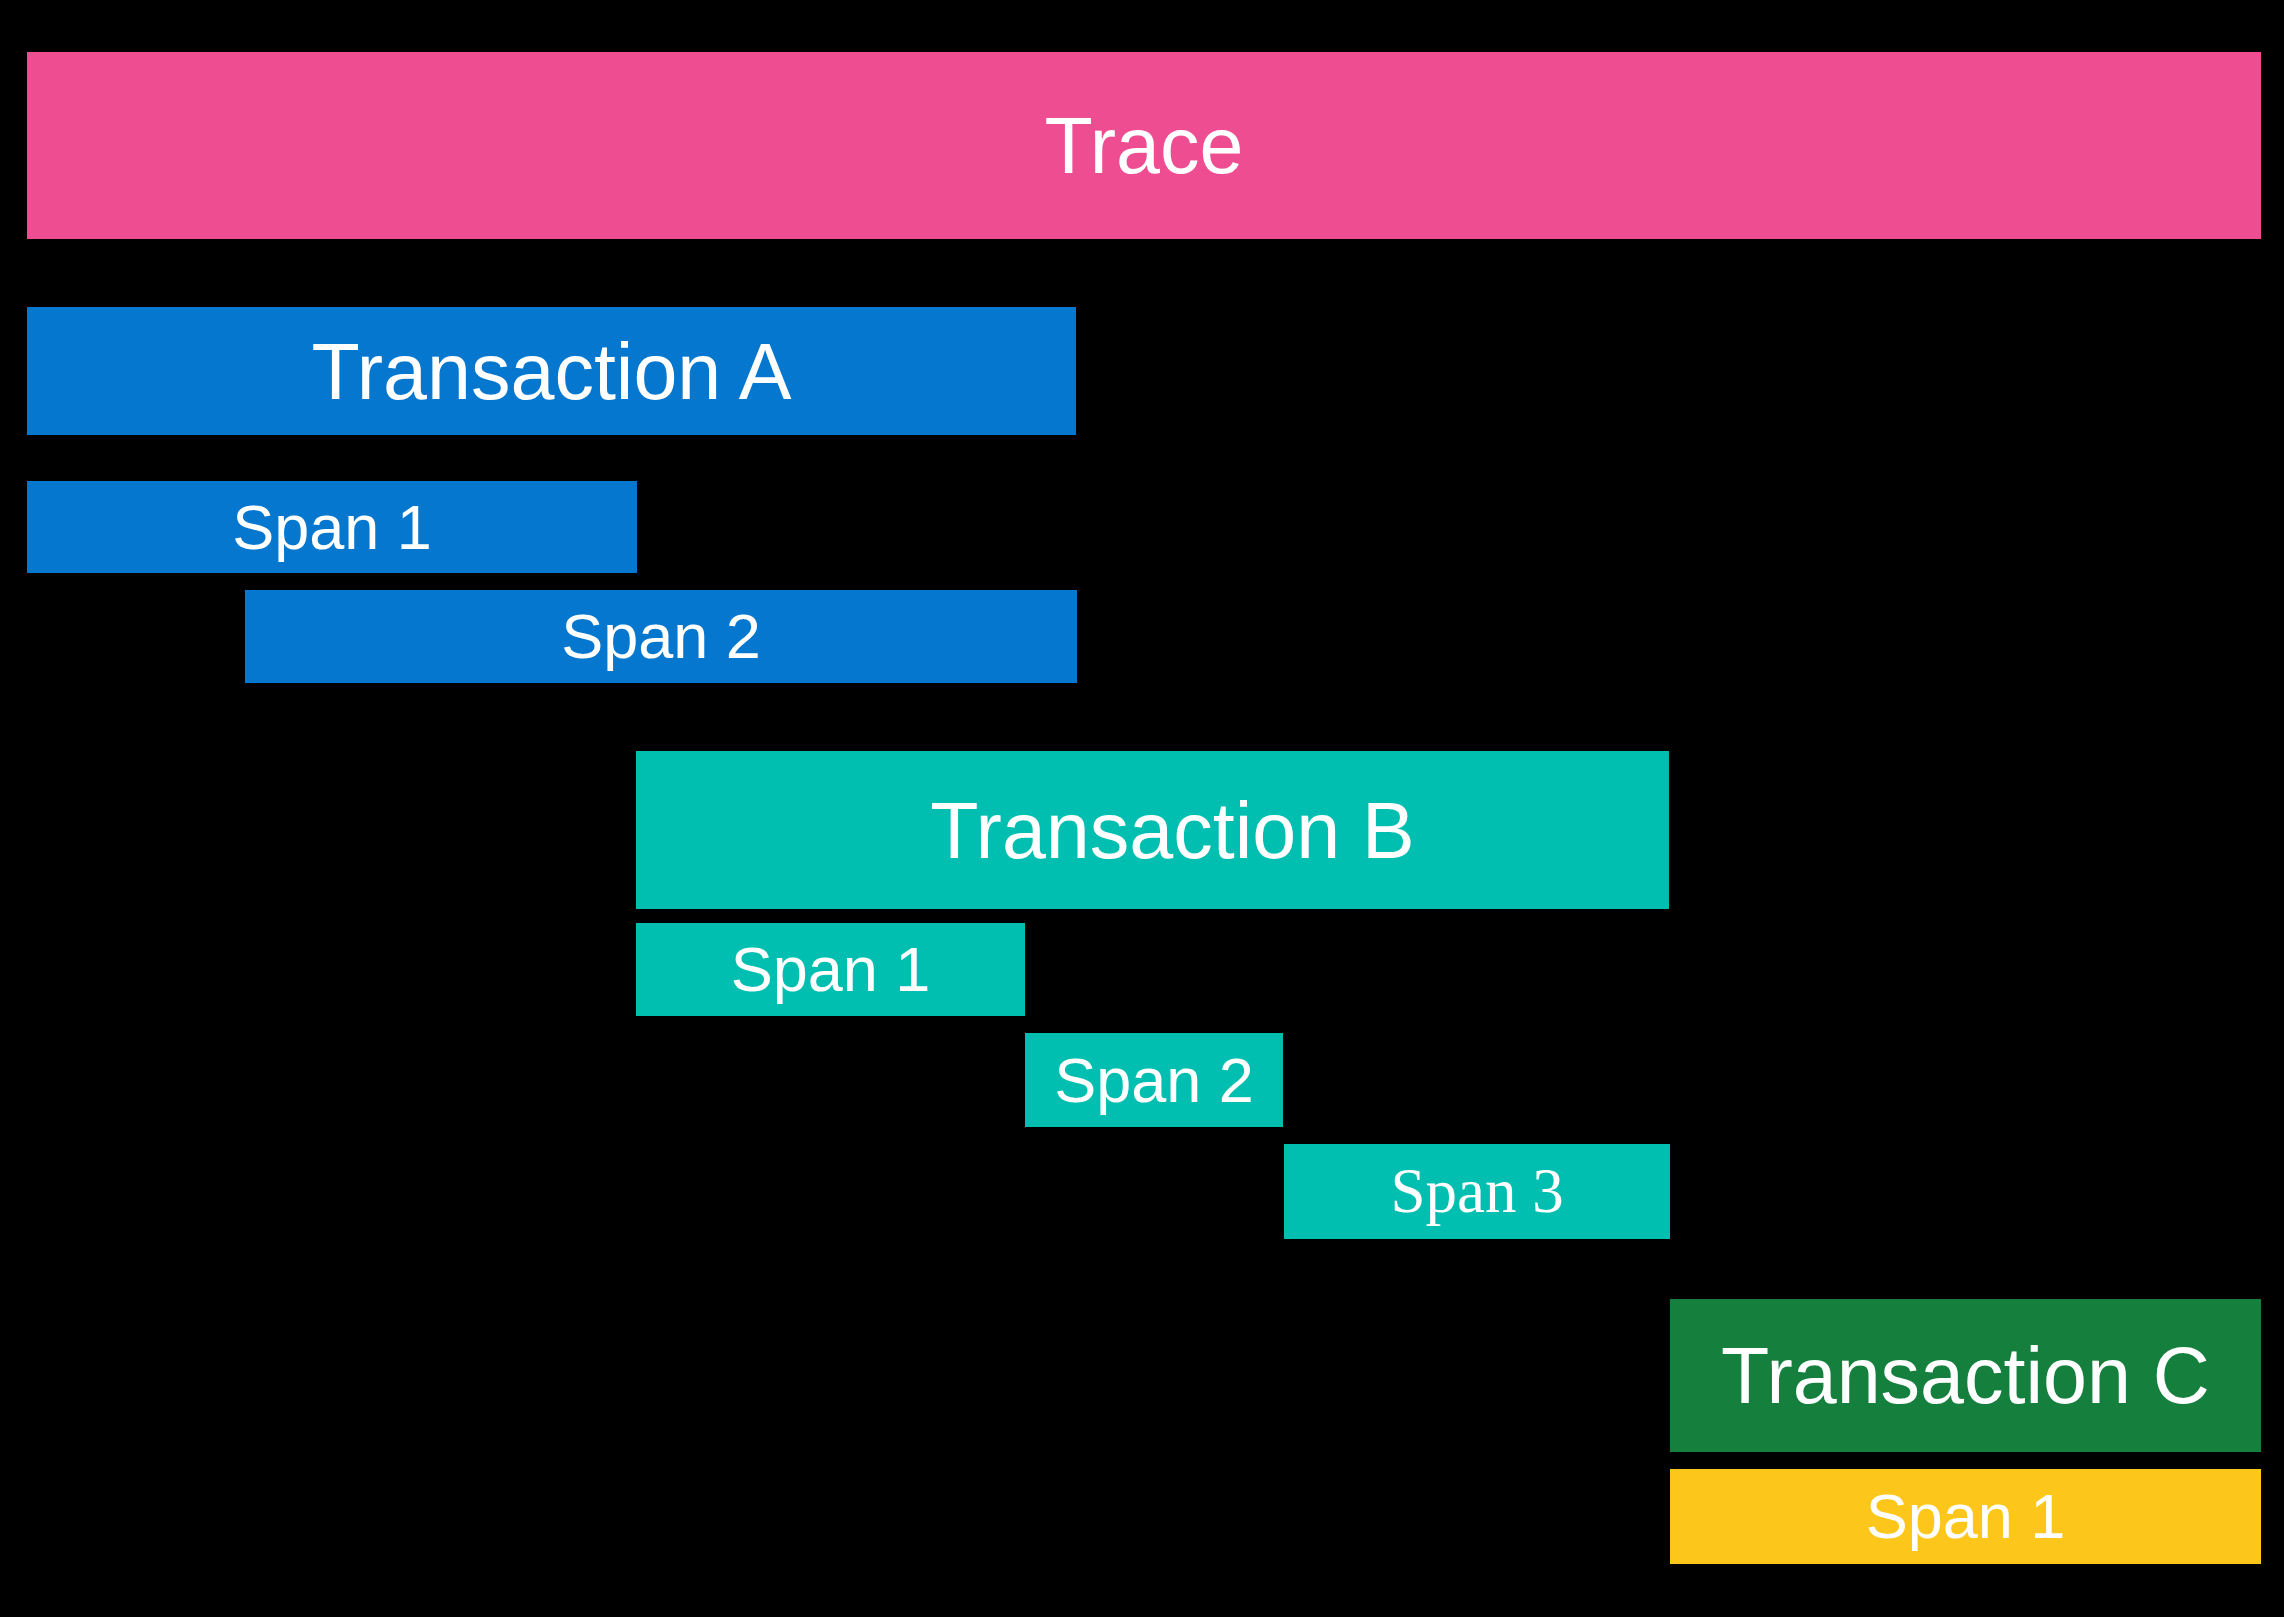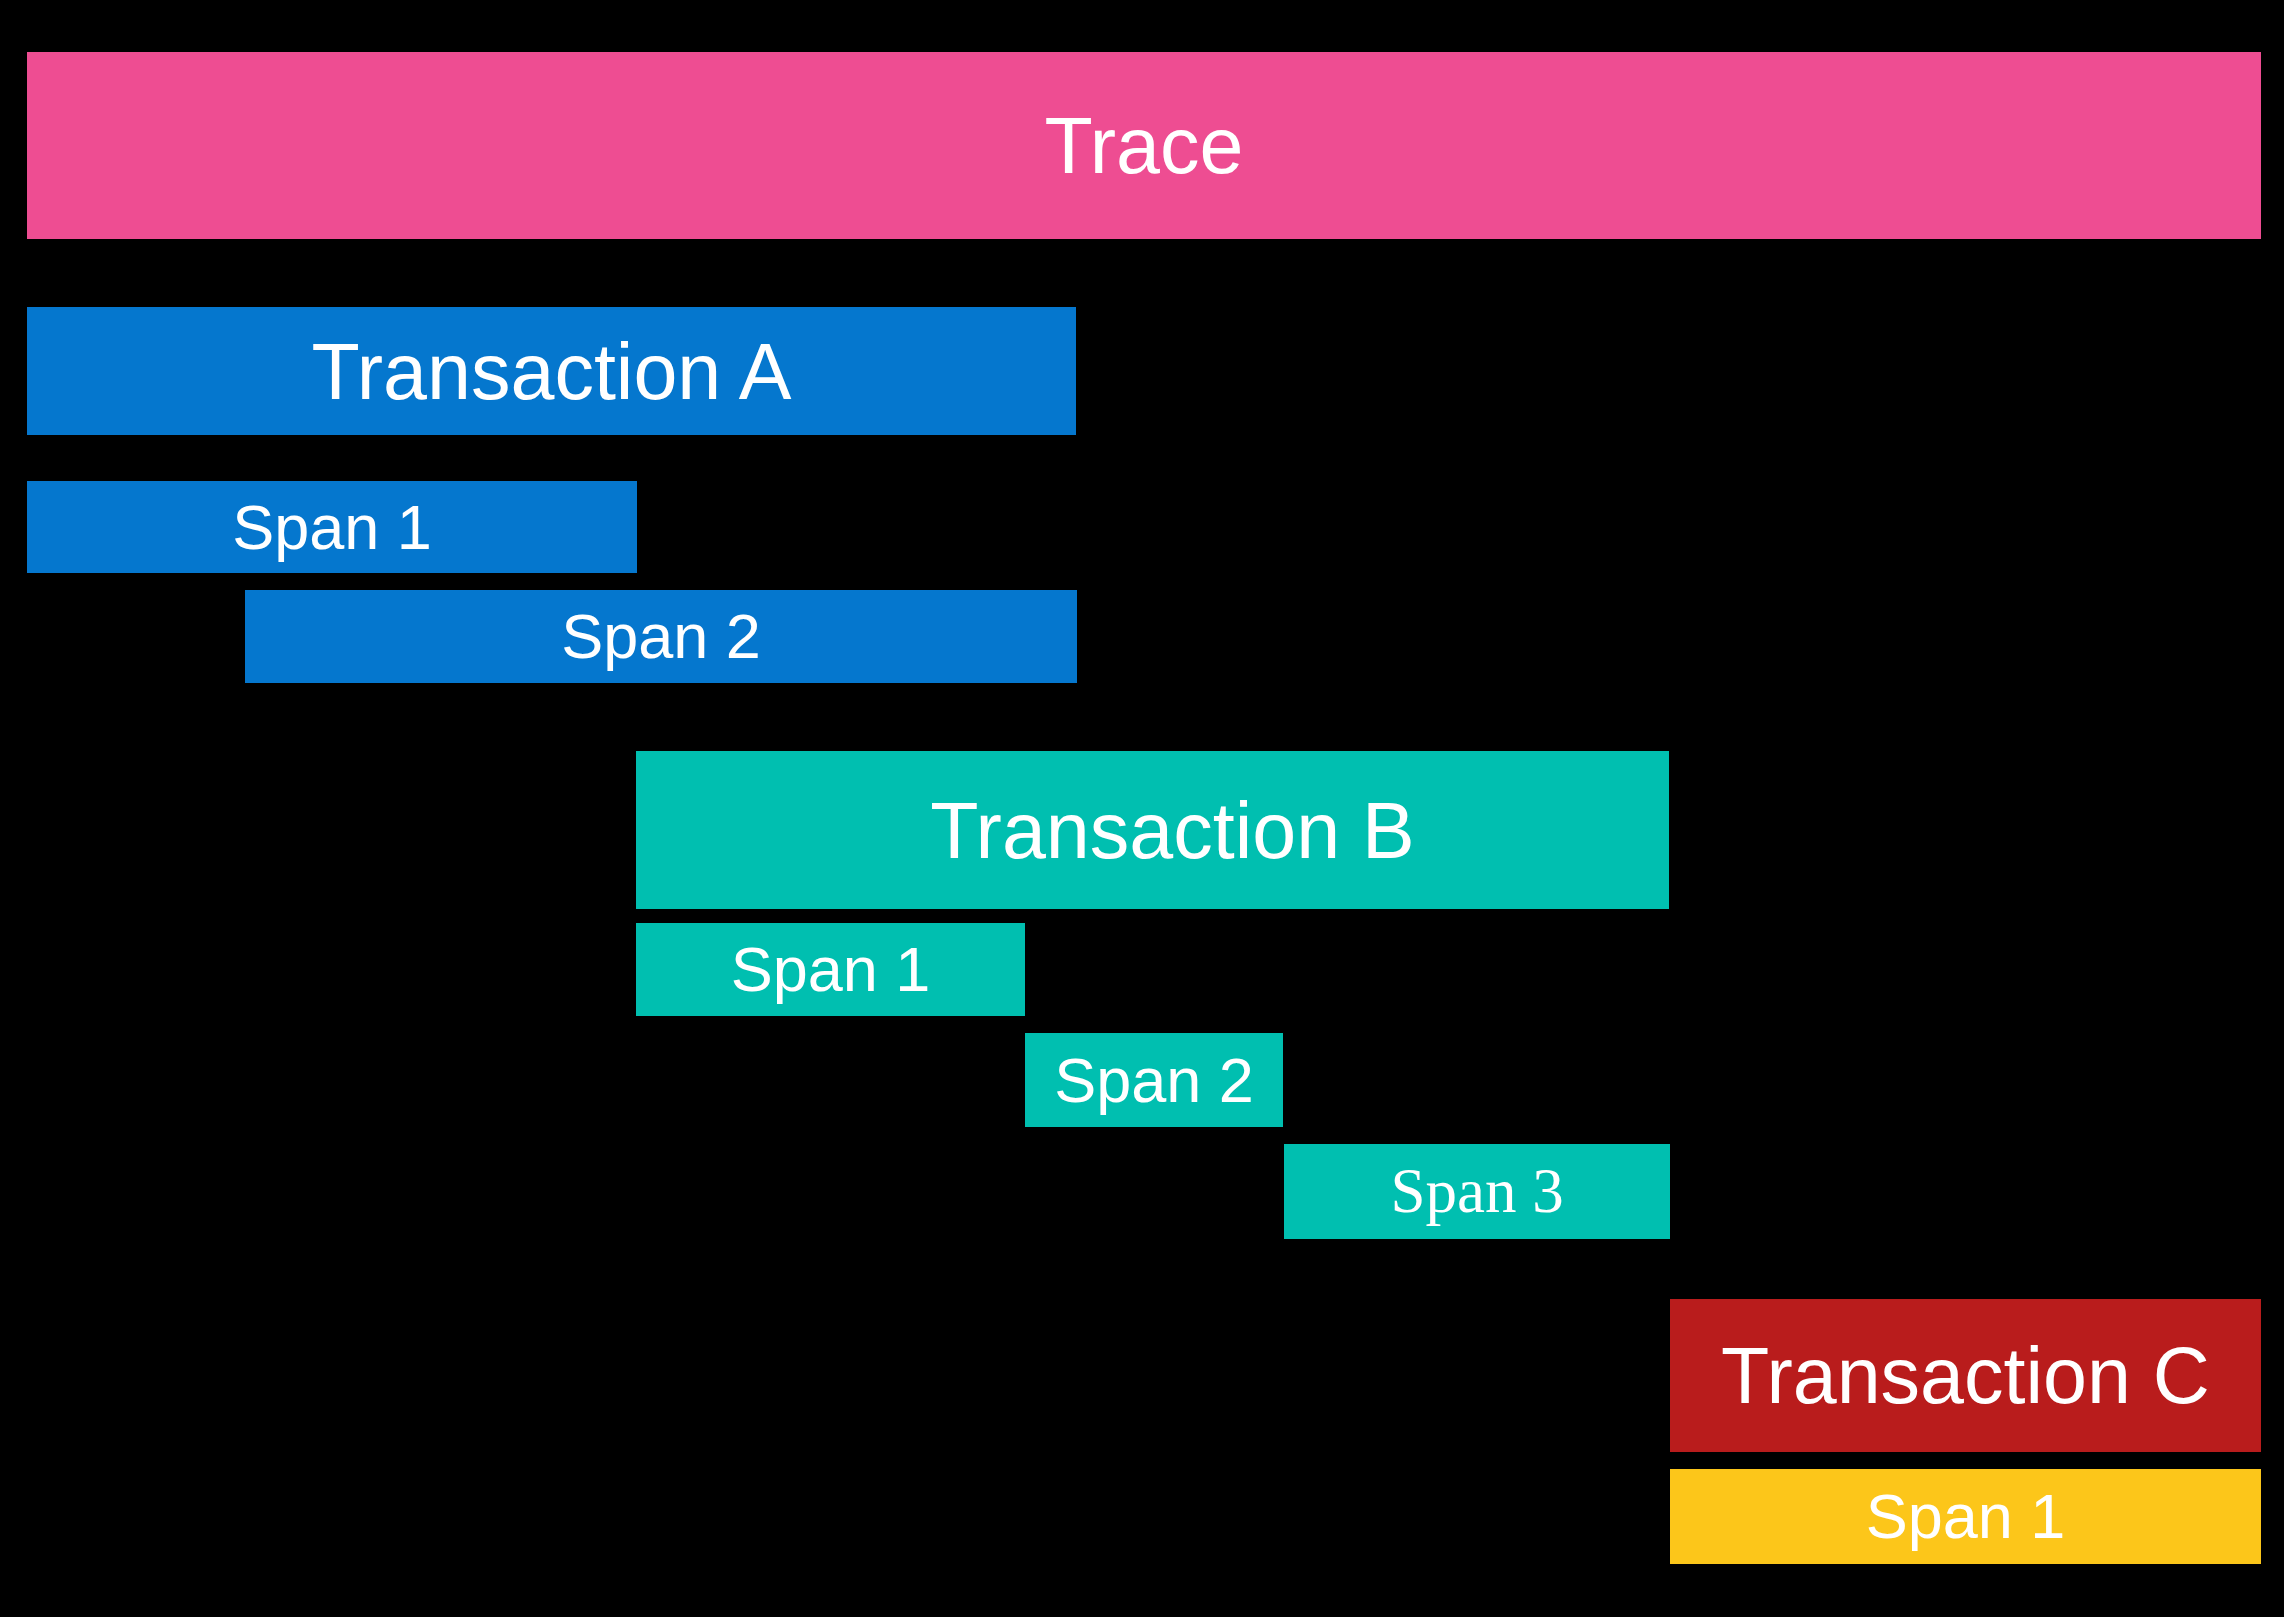--- a/index.html
+++ b/index.html
@@ -58,21 +58,21 @@
   <div class="bar" style="left: 636px; top: 923px; width: 389px; height: 93px; background: rgb(0, 191, 176); font-size: 63px;">
     <span class="label">Span 1</span>
   </div>
   <div class="bar" style="left: 1025px; top: 1033px; width: 258px; height: 94px; background: rgb(0, 191, 176); font-size: 63px;">
     <span class="label">Span 2</span>
   </div>
   <div class="bar" style="left: 1284px; top: 1144px; width: 386px; height: 95px; background: rgb(0, 191, 176); font-size: 63px; font-family: Liberation Serif, serif;">
     <span class="label">Span 3</span>
   </div>
 
-  <div class="bar" style="left: 1670px; top: 1299px; width: 591px; height: 153px; background: #b91c1c; font-size: 79px;">
+  <div class="bar" style="left: 1670px; top: 1299px; width: 591px; height: 153px; background: #15803d; font-size: 79px;">
     <span class="label">Transaction C</span>
   </div>
   <div class="bar" style="left: 1670px; top: 1469px; width: 591px; height: 95px; background: rgb(252, 198, 26); font-size: 63px;">
     <span class="label">Span 1</span>
   </div>
 
 </div>
 
 
 </body></html>

